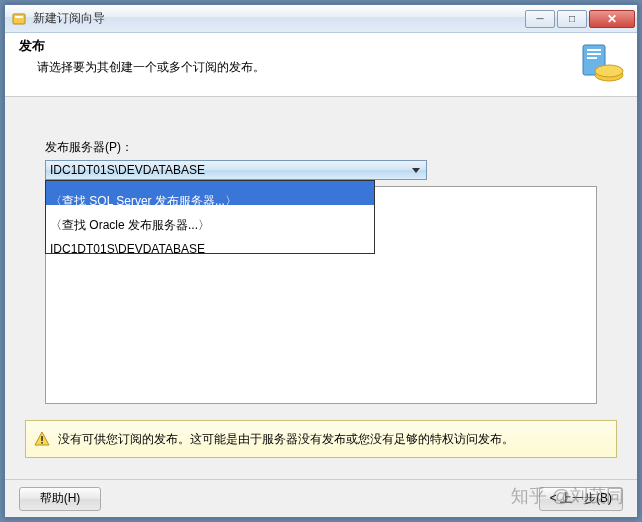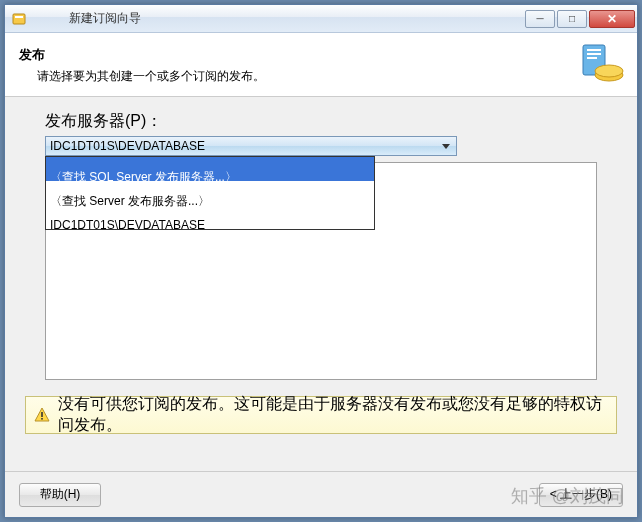--- a/index.html
+++ b/index.html
@@ -1,43 +1,43 @@
 <!DOCTYPE html>
 <html><head>
 <meta charset="utf-8">
 <style>
   * { box-sizing: border-box; margin: 0; padding: 0; }
   body { font-family: "Microsoft YaHei", "SimSun", Tahoma, sans-serif; font-size: 12px; background: #6b8aad; width: 642px; height: 522px; overflow: hidden; position: relative; }
   .window { position: absolute; left: 4px; top: 4px; width: 634px; height: 514px; background: #f0f0f0; border: 1px solid #5a7aa0; box-shadow: 0 0 6px rgba(0,0,0,0.3); }
-  .titlebar { height: 28px; background: linear-gradient(to bottom, #fdfefe 0%, #e8eef6 45%, #d7e3f1 46%, #e2ecf7 100%); border-bottom: 1px solid #b8c8dc; display: flex; align-items: center; padding: 0 2px 0 6px; gap: 36px; }
+  .titlebar { height: 28px; background: linear-gradient(to bottom, #fdfefe 0%, #e8eef6 45%, #d7e3f1 46%, #e2ecf7 100%); border-bottom: 1px solid #b8c8dc; display: flex; align-items: center; padding: 0 2px 0 6px; }
   .titlebar .app-icon { width: 16px; height: 16px; margin-right: 6px; display: flex; align-items: center; justify-content: center; }
   .titlebar .app-icon svg { width: 16px; height: 16px; }
   .titlebar .title { flex: 1; color: #333; font-size: 12px; }
   .win-btns { display: flex; gap: 2px; }
   .win-btn { width: 30px; height: 18px; border: 1px solid #8a9db5; border-radius: 2px; background: linear-gradient(to bottom, #f6f9fc, #dbe6f2); display: flex; align-items: center; justify-content: center; font-size: 10px; color: #333; cursor: pointer; }
   .win-btn.close { width: 46px; background: linear-gradient(to bottom, #e9958f, #d1493f); border-color: #a8362e; color: #fff; font-weight: bold; }
   .win-btn.close .x { font-size: 12px; }
-  .header { height: 64px; background: #fff; border-bottom: 1px solid #ccc; padding: 13px 14px; position: relative; }
+  .header { height: 64px; background: #fff; border-bottom: 1px solid #ccc; padding: 4px 14px; position: relative; }
   .header h1 { font-size: 13px; font-weight: bold; color: #000; margin-bottom: 4px; }
   .header p { font-size: 12px; color: #000; padding-left: 18px; }
   .header-icon { position: absolute; right: 12px; top: 8px; width: 48px; height: 48px; }
   .content { padding: 14px 40px 6px 40px; }
-  .label { font-size: 16px; color: #000; margin-bottom: 4px; }
-  .combo { position: relative; width: 412px; }
+  .label { font-size: 12px; color: #000; margin-bottom: 4px; margin-top: 28px; }
+  .combo { position: relative; width: 382px; }
   .combo-box { height: 20px; border: 1px solid #7a98b8; background: linear-gradient(to bottom, #eaf3fb, #d3e6f6 48%, #bcdaf0 52%, #d9ecfa); display: flex; align-items: center; padding: 0 4px; cursor: pointer; }
   .combo-box .sel { flex: 1; font-size: 12px; color: #000; font-family: Tahoma, sans-serif; }
   .combo-box .arrow { width: 0; height: 0; border-left: 4px solid transparent; border-right: 4px solid transparent; border-top: 5px solid #333; margin-right: 2px; }
   .dropdown { position: absolute; left: 0; top: 20px; width: 330px; border: 1px solid #333; background: #fff; z-index: 10; }
   .dropdown .opt { height: 16px; line-height: 16px; padding: 12px 4px; font-size: 12px; font-family: Tahoma, "SimSun", sans-serif; color: #000; cursor: pointer; white-space: nowrap; }
   .dropdown .opt.hl { background: #3a75d8; color: #fff; }
   .listbox { margin-top: 6px; width: 552px; height: 218px; border: 1px solid #a0a0a0; background: #fff; }
   .warning { margin: 10px 20px 0 20px; height: 38px; border: 1px solid #c9c178; background: linear-gradient(to bottom, #fffde8, #fdf9d2); display: flex; align-items: center; padding: 0 8px; }
   .warning .w-icon { width: 16px; height: 16px; margin-right: 8px; flex-shrink: 0; }
-  .warning .w-text { font-size: 16px; color: #000; }
-  .footer { position: absolute; left: 0; right: 0; bottom: 0; height: 46px; border-top: 1px solid #ccc; background: #f0f0f0; display: flex; align-items: center; padding: 0 14px; gap: 8px; }
+  .warning .w-text { font-size: 12px; color: #000; }
+  .footer { position: absolute; left: 0; right: 0; bottom: 0; height: 38px; border-top: 1px solid #ccc; background: #f0f0f0; display: flex; align-items: center; padding: 0 14px; gap: 8px; }
   .footer .spacer { flex: 1; }
   .btn { height: 24px; min-width: 78px; padding: 0 10px; border: 1px solid #acacac; border-radius: 3px; background: linear-gradient(to bottom, #fdfdfd, #e9e9e9 48%, #dedede 52%, #eaeaea); font-size: 12px; color: #000; cursor: pointer; display: flex; align-items: center; justify-content: center; }
   .btn.disabled { color: #888; cursor: default; }
   .btn.help { min-width: 82px; }
   .watermark { position: absolute; right: 18px; bottom: 14px; font-size: 18px; color: rgba(120,120,120,0.55); font-family: "Microsoft YaHei", sans-serif; pointer-events: none; }
 </style>
 </head>
 <body>
 
 <div class="window">
@@ -80,21 +80,21 @@
 
   <div class="content">
     <div class="label">发布服务器(P)：</div>
     <div class="combo">
       <div class="combo-box">
         <span class="sel">IDC1DT01S\DEVDATABASE</span>
         <span class="arrow"></span>
       </div>
       <div class="dropdown">
         <div class="opt hl">〈查找 SQL Server 发布服务器...〉</div>
-        <div class="opt">〈查找 Server 发布服务器...〉</div>
+        <div class="opt">〈查找 Oracle 发布服务器...〉</div>
         <div class="opt">IDC1DT01S\DEVDATABASE</div>
       </div>
     </div>
     <div class="listbox"></div>
   </div>
 
   <div class="warning">
     <span class="w-icon">
       <svg viewBox="0 0 16 16">
           <path d="M8 1 L15 14 L1 14 Z" fill="#ffd84a" stroke="#b8922a" stroke-width="1"></path>

